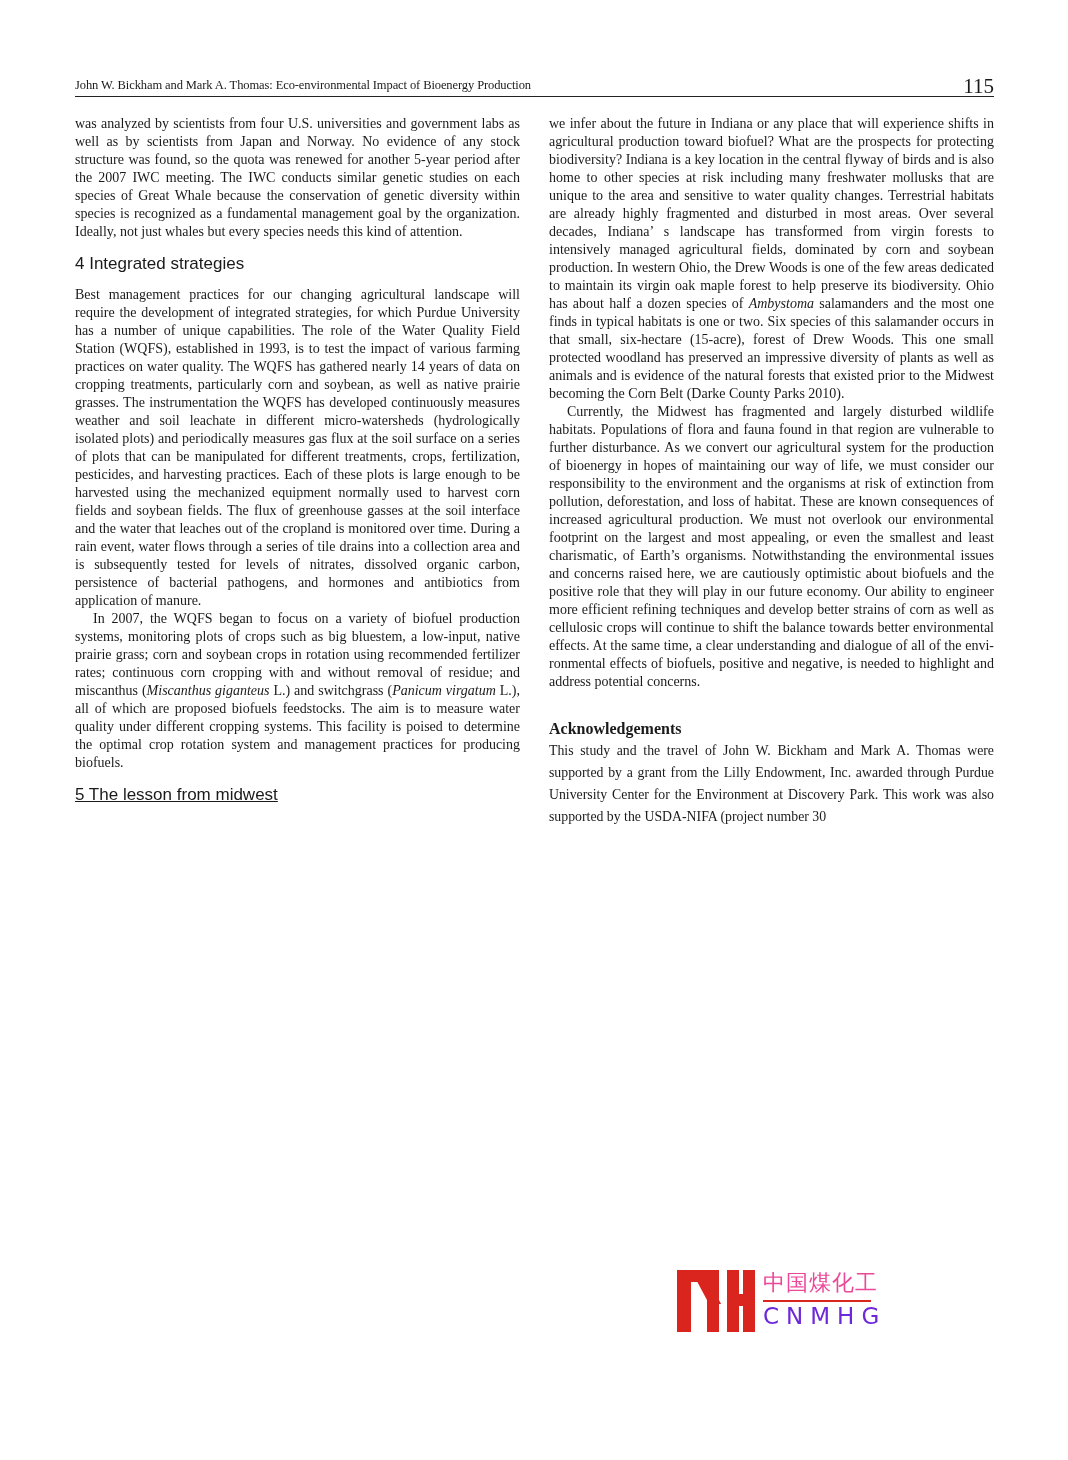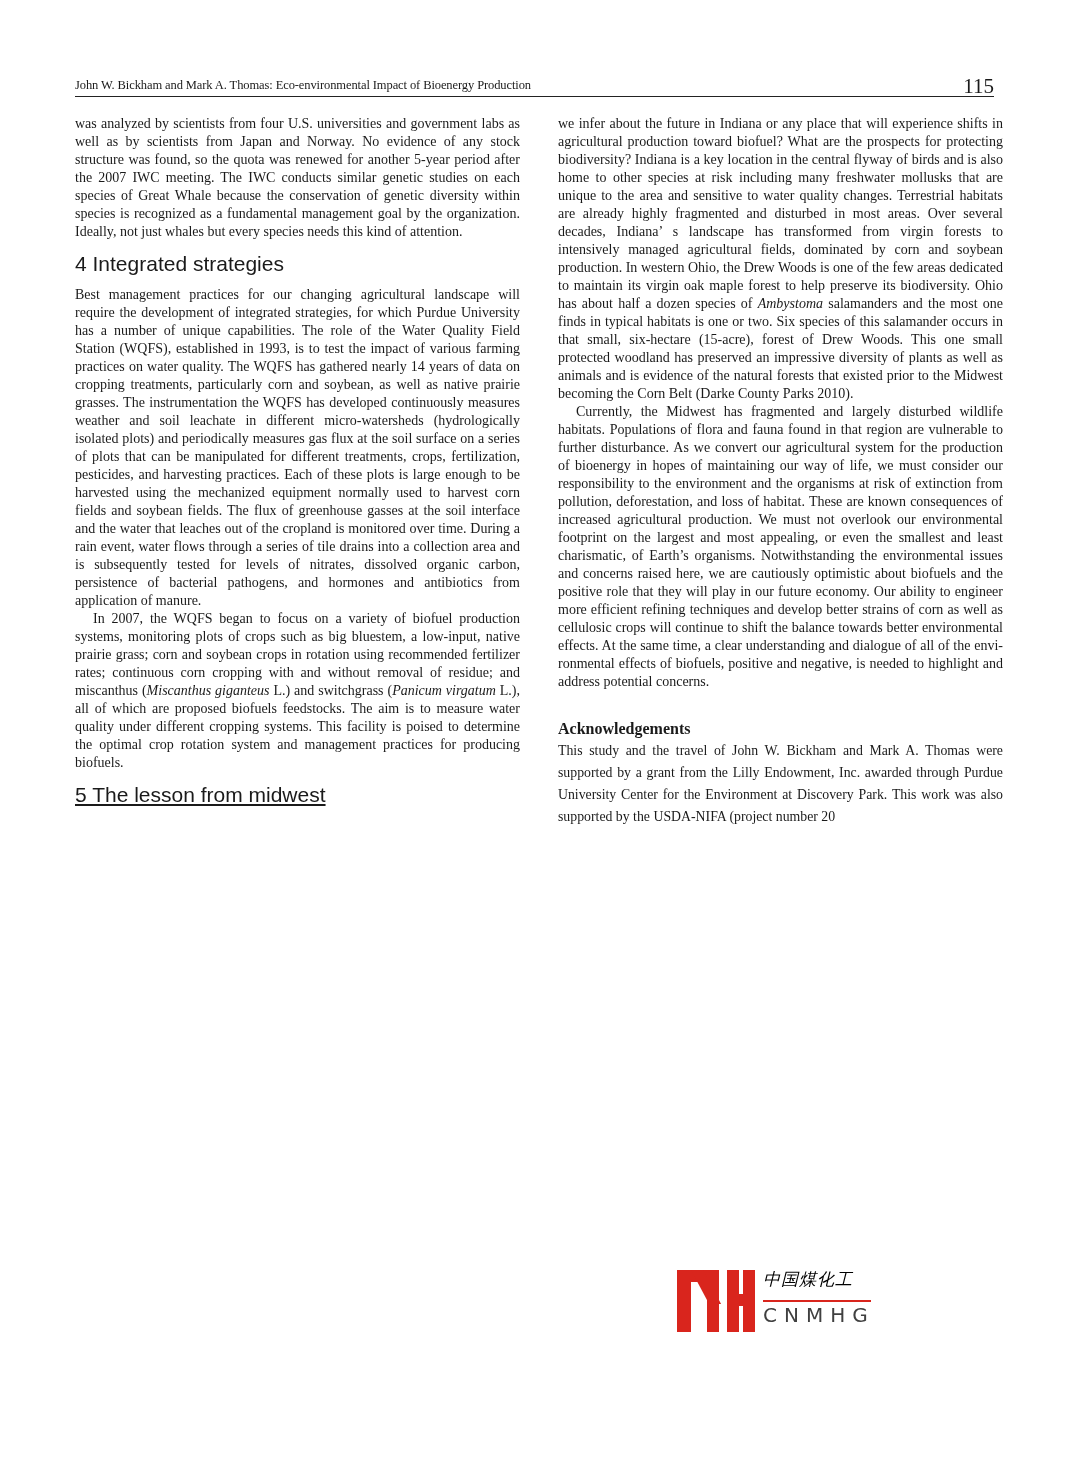--- a/index.html
+++ b/index.html
@@ -4,37 +4,37 @@
 <style>
   html, body { margin: 0; padding: 0; background: #ffffff; }
   body { width: 1068px; height: 1460px; position: relative; overflow: hidden;
          font-family: "Liberation Serif", "DejaVu Serif", serif; color: #1a1a1a; }
   .header { position: absolute; left: 75px; top: 76px; width: 919px; height: 20px;
             border-bottom: 1px solid #222; font-size: 12.5px; }
   .header .title { position: absolute; left: 0; top: 2px; letter-spacing: -0.1px; }
   .header .pageno { position: absolute; right: 0; top: -2px; font-size: 21px; }
   .col { position: absolute; top: 115px; width: 445px; }
   .col.left { left: 75px; }
-  .col.right { left: 549px; margin-left: 9px; }
+  .col.right { left: 549px; }
   p { margin: 0; font-size: 14px; line-height: 18px; text-align: justify; hyphens: manual; }
   p.indent { text-indent: 18px; }
   h2 { font-family: "Liberation Sans", "DejaVu Sans", sans-serif; font-weight: normal;
-       font-size: 21px; margin: 0; line-height: 24px; }
+       font-size: 17px; margin: 0; line-height: 24px; }
   .h-sec4 { margin-top: 11px; margin-bottom: 10px; }
   .h-sec5 { margin-top: 11px; margin-bottom: 11px; text-decoration: underline; }
   .ack-title { font-weight: bold; font-size: 16px; margin-top: 27px; line-height: 22px; }
   .ack p { font-size: 13.8px; line-height: 22px; }
   .watermark { position: absolute; left: 677px; top: 1270px; width: 200px; height: 62px; }
   .wm-logo { position: absolute; left: 0; top: 0; width: 78px; height: 62px; }
   .wm-bar { position: absolute; background: #d9251d; }
   .wm-cn { position: absolute; left: 86px; top: -2px; font-family: "DejaVu Sans", sans-serif;
-           font-size: 17px; color: #000000; letter-spacing: 1px; white-space: nowrap; font-style: italic; }
+           font-size: 22px; color: #ec4899; letter-spacing: 1px; white-space: nowrap; }
   .wm-line { position: absolute; left: 86px; top: 30px; width: 108px; height: 2px; background: #d9251d; }
   .wm-en { position: absolute; left: 86px; top: 33px; font-family: "DejaVu Sans", sans-serif;
-           font-size: 20px; color: #404040; letter-spacing: 7px; white-space: nowrap; }
+           font-size: 23px; color: #6d28d9; letter-spacing: 7px; white-space: nowrap; }
 </style>
 </head>
 <body>
 
 <div class="header">
   <span class="title">John W. Bickham and Mark A. Thomas: Eco-environmental Impact of Bioenergy Production</span>
   <span class="pageno">115</span>
 </div>
 
 <div class="col left">
@@ -43,21 +43,21 @@
   <p>Best management practices for our changing agricultural landscape will require the development of integrated strat­egies, for which Purdue University has a number of unique capabilities. The role of the Water Quality Field Station (WQFS), established in 1993, is to test the impact of various farming practices on water quality. The WQFS has gathered nearly 14 years of data on cropping treat­ments, particularly corn and soybean, as well as native prairie grasses. The instrumentation the WQFS has devel­oped continuously measures weather and soil leachate in different micro-watersheds (hydrologically isolated plots) and periodically measures gas flux at the soil surface on a series of plots that can be manipulated for different treat­ments, crops, fertilization, pesticides, and harvesting prac­tices. Each of these plots is large enough to be harvested using the mechanized equipment normally used to harvest corn fields and soybean fields. The flux of greenhouse gasses at the soil interface and the water that leaches out of the cropland is monitored over time. During a rain event, water flows through a series of tile drains into a col­lection area and is subsequently tested for levels of ni­trates, dissolved organic carbon, persistence of bacterial pathogens, and hormones and antibiotics from application of manure.</p>
   <p class="indent"><span>In 2007, the WQFS began to focus on a variety of bio­fuel production systems, monitoring plots of crops such as big bluestem, a low-input, native prairie grass; corn and soybean crops in rotation using recommended fertiliz­er rates; continuous corn cropping with and without re­moval of residue; and miscanthus (</span><i>Miscanthus giganteus</i><span> L.) and switchgrass (</span><i>Panicum virgatum</i><span> L.), all of which are proposed biofuels feedstocks. The aim is to measure water quality under different cropping systems. This facil­ity is poised to determine the optimal crop rotation system and management practices for producing biofuels.</span></p>
   <h2 class="h-sec5">5 The lesson from midwest</h2>
 </div>
 
 <div class="col right">
   <p><span>we infer about the future in Indiana or any place that will experience shifts in agricultural production toward biofu­el? What are the prospects for protecting biodiversity? In­diana is a key location in the central flyway of birds and is also home to other species at risk including many fresh­water mollusks that are unique to the area and sensitive to water quality changes. Terrestrial habitats are already highly fragmented and disturbed in most areas. Over sev­eral decades, Indiana’ s landscape has transformed from virgin forests to intensively managed agricultural fields, dominated by corn and soybean production. In western Ohio, the Drew Woods is one of the few areas dedicated to maintain its virgin oak maple forest to help preserve its biodiversity. Ohio has about half a dozen species of </span><i>Am­bystoma</i><span> salamanders and the most one finds in typical habitats is one or two. Six species of this salamander oc­curs in that small, six-hectare (15-acre), forest of Drew Woods. This one small protected woodland has preserved an impressive diversity of plants as well as animals and is evidence of the natural forests that existed prior to the Midwest becoming the Corn Belt (Darke County Parks 2010).</span></p>
   <p class="indent">Currently, the Midwest has fragmented and largely dis­turbed wildlife habitats. Populations of flora and fauna found in that region are vulnerable to further disturbance. As we convert our agricultural system for the production of bioenergy in hopes of maintaining our way of life, we must consider our responsibility to the environment and the organisms at risk of extinction from pollution, defores­tation, and loss of habitat. These are known consequences of increased agricultural production. We must not over­look our environmental footprint on the largest and most appealing, or even the smallest and least charismatic, of Earth’s organisms. Notwithstanding the environmental is­sues and concerns raised here, we are cautiously optimis­tic about biofuels and the positive role that they will play in our future economy. Our ability to engineer more effi­cient refining techniques and develop better strains of corn as well as cellulosic crops will continue to shift the balance towards better environmental effects. At the same time, a clear understanding and dialogue of all of the envi­ronmental effects of biofuels, positive and negative, is needed to highlight and address potential concerns.</p>
   <div class="ack">
     <div class="ack-title">Acknowledgements</div>
-    <p>This study and the travel of John W. Bickham and Mark A. Thomas were supported by a grant from the Lilly Endowment, Inc. awarded through Purdue University Center for the Environment at Discov­ery Park. This work was also supported by the USDA-NIFA (project number 20</p>
+    <p>This study and the travel of John W. Bickham and Mark A. Thomas were supported by a grant from the Lilly Endowment, Inc. awarded through Purdue University Center for the Environment at Discov­ery Park. This work was also supported by the USDA-NIFA (project number 30</p>
   </div>
 </div>
 
 <div class="watermark">
   <div class="wm-logo">
     <div class="wm-bar" style="left:0;top:0;width:14px;height:62px;"></div>
     <div class="wm-bar" style="left:0;top:0;width:36px;height:12px;transform:skewX(0deg);"></div>
     <div class="wm-bar" style="left:14px;top:0;width:12px;height:34px;transform:skewX(28deg);transform-origin:top left;"></div>
     <div class="wm-bar" style="left:30px;top:0;width:12px;height:62px;"></div>
     <div class="wm-bar" style="left:50px;top:0;width:12px;height:62px;"></div>

